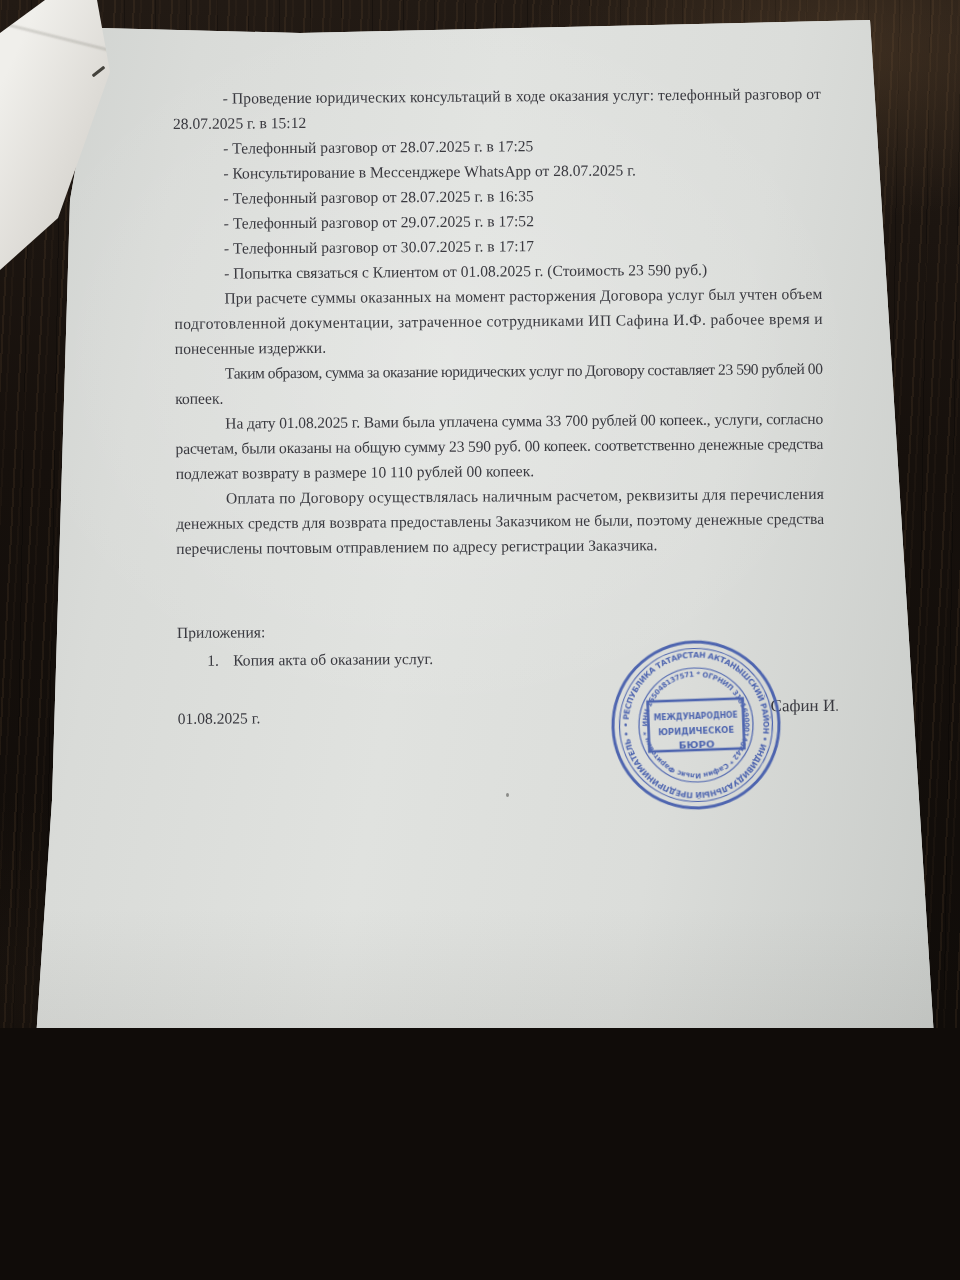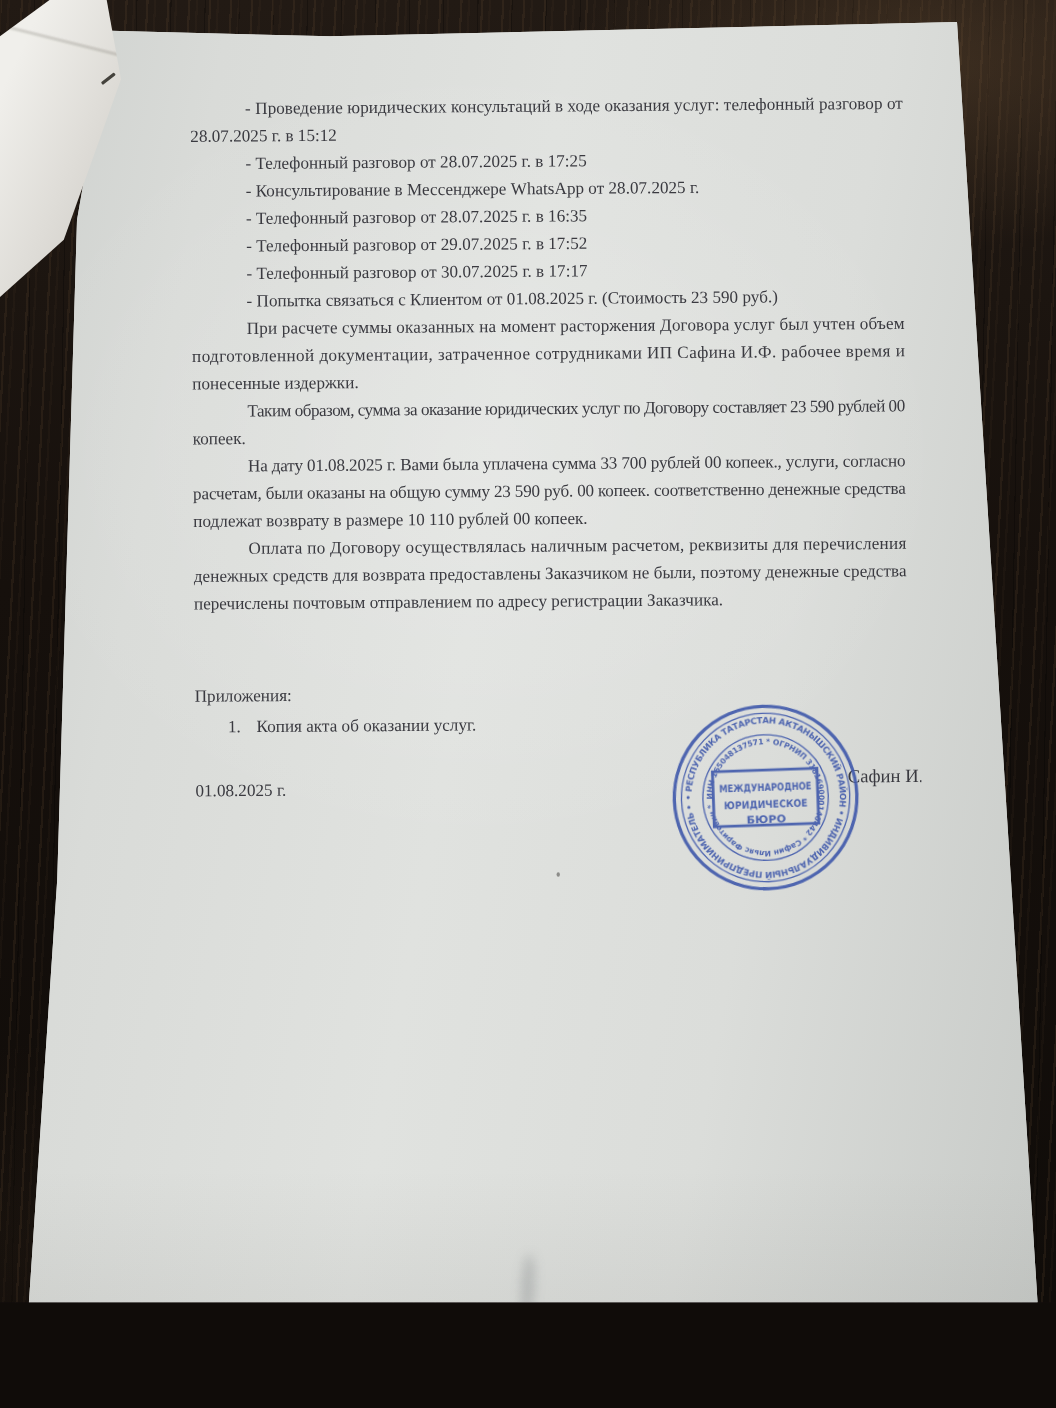--- a/index.html
+++ b/index.html
@@ -1,17 +1,17 @@
 <!DOCTYPE html>
 <html><head>
 <meta charset="utf-8">
 <style>
   html,body{margin:0;padding:0;}
   body{width:960px;height:1280px;overflow:hidden;background:#100c09;}
-  .scene{position:relative;width:960px;height:1184px;overflow:hidden;}
+  .scene{position:relative;width:960px;height:1028px;overflow:hidden;}
 
   
   .table-bg{
     position:absolute;inset:0;
     background-color:#191310;
     background-image:
       radial-gradient(ellipse 520px 270px at 88% 5%, rgba(128,96,63,.30), transparent 62%),
       radial-gradient(ellipse 600px 320px at 8% 96%, rgba(82,60,42,.14), transparent 60%),
       repeating-linear-gradient(93deg, rgba(118,88,58,.16) 0 2px, rgba(0,0,0,0) 2px 7px, rgba(92,68,46,.10) 7px 9px, rgba(0,0,0,0) 9px 19px),
       repeating-linear-gradient(91deg, rgba(0,0,0,.28) 0 1px, transparent 1px 31px),

